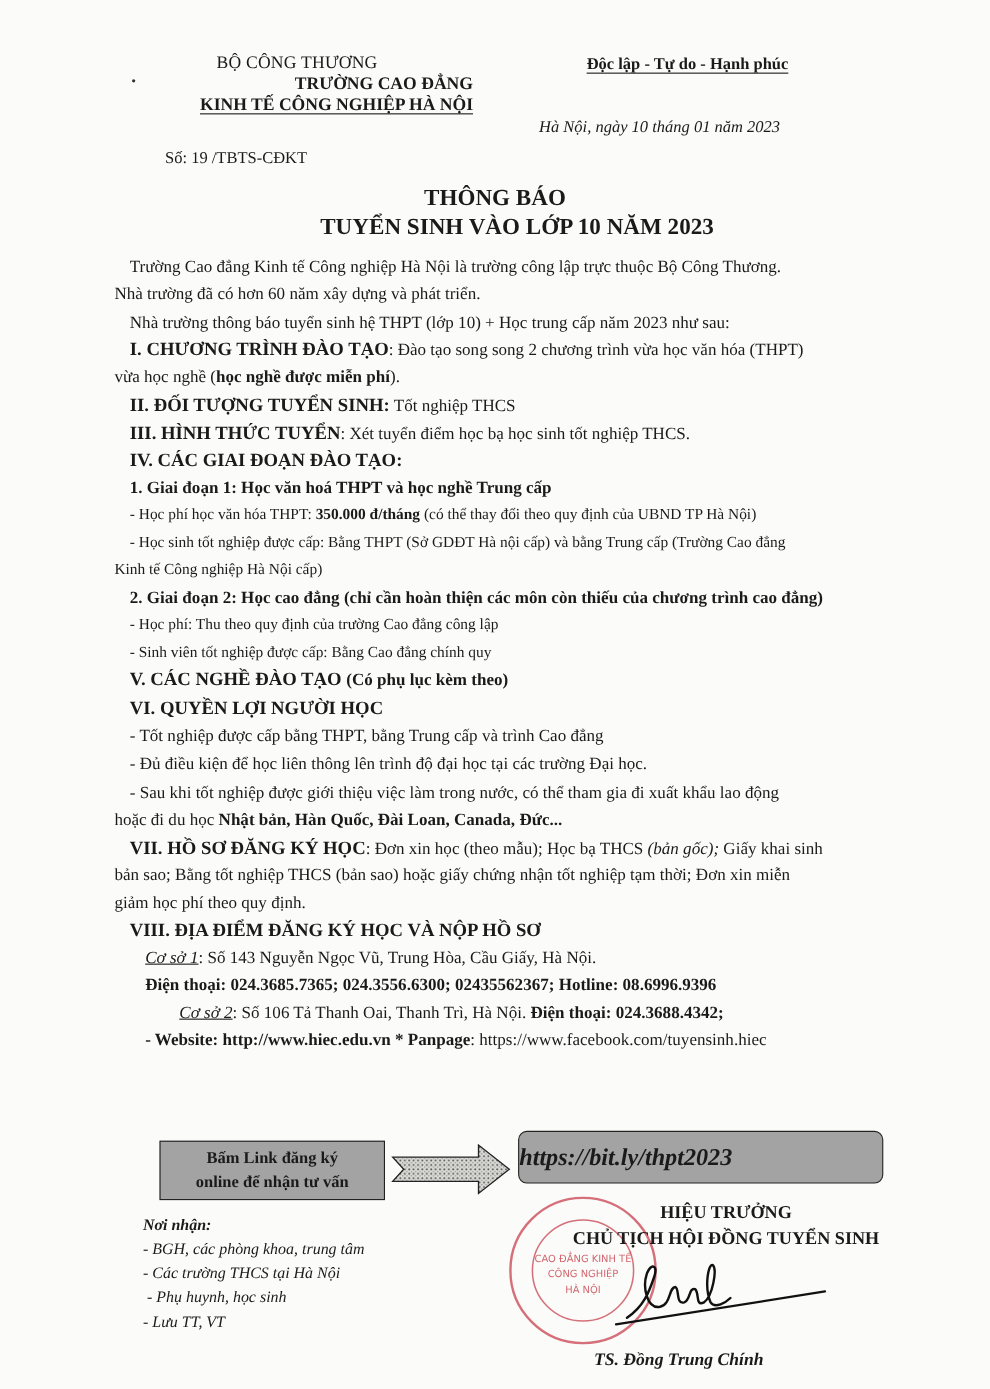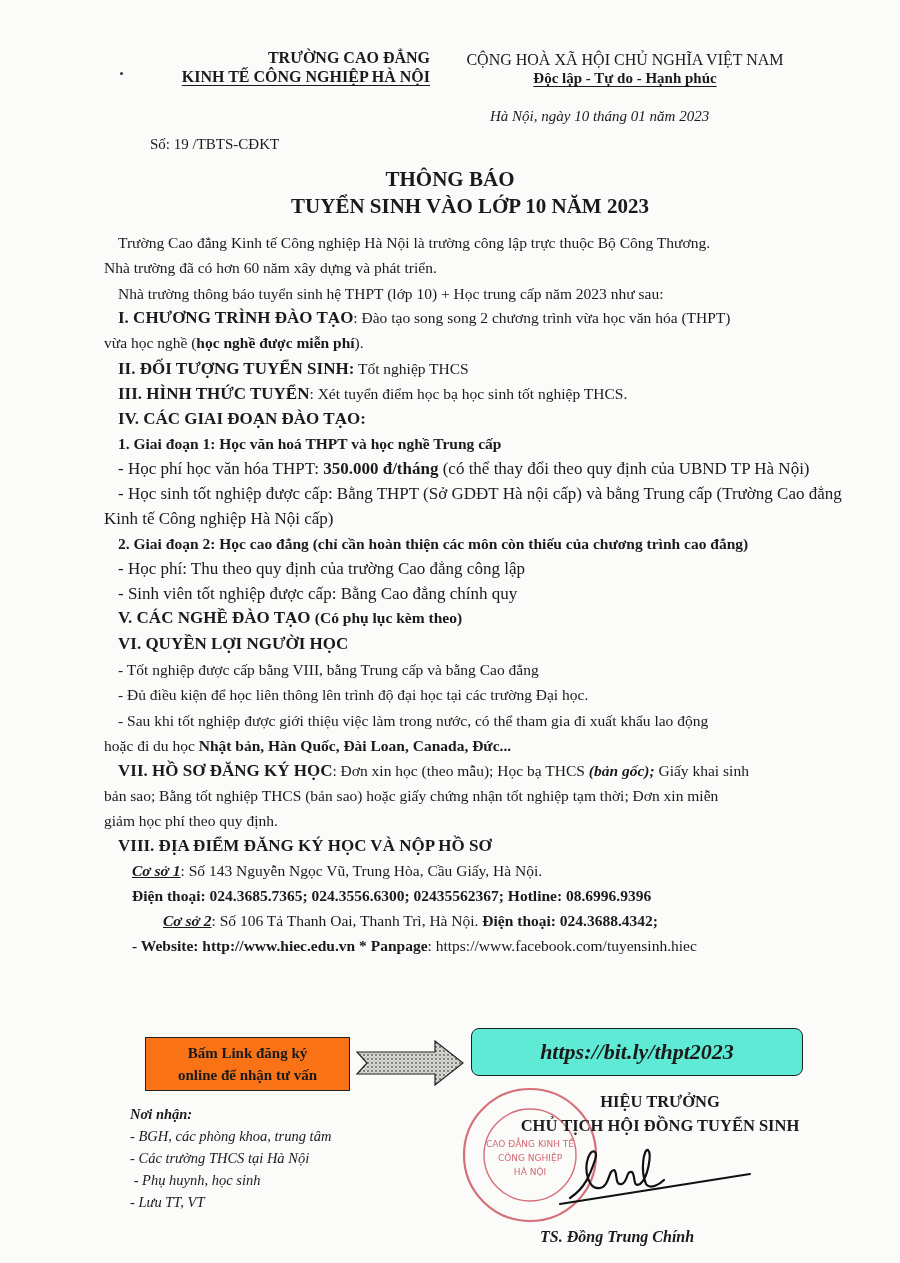--- a/index.html
+++ b/index.html
@@ -19,55 +19,55 @@
   .hdr-num { left: 150px; top: 136px; font-size: 15px; }
   .hdr-right { left: 440px; top: 50px; width: 370px; text-align: center; font-size: 16px; line-height: 19px; }
   .hdr-right .motto { font-weight: bold; font-size: 15px; text-decoration: underline; text-underline-offset: 3px; }
   .hdr-date { left: 490px; top: 108px; font-size: 15px; font-style: italic; }
   .title { left: 0; width: 900px; text-align: center; font-weight: bold; font-size: 21px; line-height: 26px; }
   .title.t1 { top: 166px; text-align: center; }
   .title.t2 { top: 193px; padding-left: 20px; }
   .body-text { left: 118px; width: 700px; font-size: 15.5px; line-height: 25px; }
   .line { position: absolute; white-space: nowrap; }
   .b { font-weight: bold; }
-  .i { font-style: italic; font-weight: bold; }
+  .i { font-style: italic; }
   .bi { font-weight: bold; }
   .u { text-decoration: underline; }
   .sec { font-size: 17px; }
-  .small { font-size: 17px; }
+  .small { font-size: 14px; }
   .box-left {
     left: 145px; top: 1037px; width: 205px; height: 54px;
     border: 1.5px solid #222; text-align: center; font-weight: bold; font-size: 15px; line-height: 22px;
-    box-sizing: border-box; padding-top: 4px; background: #f97316;
+    box-sizing: border-box; padding-top: 4px; background: #a3a3a3;
   }
   .arrow { left: 355px; top: 1038px; width: 110px; height: 50px; }
   .box-link {
     left: 471px; top: 1028px; width: 332px; height: 48px;
-    border: 1.5px solid #222; border-radius: 8px; text-align: center;
-    font-weight: bold; font-style: italic; font-size: 22px; line-height: 46px; box-sizing: border-box; background: #5eead4;
+    border: 1.5px solid #222; border-radius: 8px; 
+    font-weight: bold; font-style: italic; font-size: 22px; line-height: 46px; box-sizing: border-box; background: #a3a3a3;
   }
   .recipients { left: 130px; top: 1103px; font-size: 14.5px; line-height: 22px; font-style: italic; }
   .recipients .head { font-weight: bold; }
   .sign-title { left: 470px; width: 380px; text-align: center; font-weight: bold; font-size: 16.5px; }
   .stamp { left: 460px; top: 1085px; width: 140px; height: 140px; }
   .signature { left: 540px; top: 1140px; width: 220px; height: 70px; }
   .signer { left: 540px; top: 1228px; font-weight: bold; font-style: italic; font-size: 16px; }
 </style>
 </head>
 <body>
 
 <div class="abs hdr-left">
+  <div class="l1">BỘ CÔNG THƯƠNG</div>
   <div class="l2">TRƯỜNG CAO ĐẲNG</div>
   <div class="l3">KINH TẾ CÔNG NGHIỆP HÀ NỘI</div>
 </div>
 <div class="abs hdr-dot"></div>
 <div class="abs hdr-num">Số: 19 /TBTS-CĐKT</div>
 
 <div class="abs hdr-right">
-  <div>CỘNG HOÀ XÃ HỘI CHỦ NGHĨA VIỆT NAM</div>
   <div class="motto">Độc lập - Tự do - Hạnh phúc</div>
 </div>
 <div class="abs hdr-date">Hà Nội, ngày 10 tháng 01 năm 2023</div>
 
 <div class="abs title t1">THÔNG BÁO</div>
 <div class="abs title t2">TUYỂN SINH VÀO LỚP 10 NĂM 2023</div>
 
 <div class="abs body-text" style="top:230px;">
   <div class="line" style="top:0; left:0;">Trường Cao đẳng Kinh tế Công nghiệp Hà Nội là trường công lập trực thuộc Bộ Công Thương.</div>
   <div class="line" style="top:25px; left:-14px;">Nhà trường đã có hơn 60 năm xây dựng và phát triển.</div>
@@ -96,21 +96,21 @@
   <div class="line small" style="top:276px; left:-14px;">Kinh tế Công nghiệp Hà Nội cấp)</div>
 
   <div class="line b" style="top:301px; left:0;">2. Giai đoạn 2: Học cao đẳng (chỉ cần hoàn thiện các môn còn thiếu của chương trình cao đẳng)</div>
   <div class="line small" style="top:326px; left:0;">- Học phí: Thu theo quy định của trường Cao đẳng công lập</div>
   <div class="line small" style="top:351px; left:0;">- Sinh viên tốt nghiệp được cấp:  Bằng Cao đẳng chính quy</div>
 
   <div class="line" style="top:375px; left:0;">
     <span class="b sec">V. CÁC NGHỀ ĐÀO TẠO </span><span class="bi">(Có phụ lục kèm theo)</span>
   </div>
   <div class="line b sec" style="top:401px; left:0;">VI. QUYỀN LỢI NGƯỜI HỌC</div>
-  <div class="line" style="top:427px; left:0;">- Tốt nghiệp được cấp bằng VIII, bằng Trung cấp và bằng Cao đẳng</div>
+  <div class="line" style="top:427px; left:0;">- Tốt nghiệp được cấp bằng THPT, bằng Trung cấp và trình Cao đẳng</div>
   <div class="line" style="top:452px; left:0;text-align:right;">- Đủ điều kiện để học liên thông lên trình độ đại học tại các trường Đại học.</div>
   <div class="line" style="top:478px; left:0;">- Sau khi tốt nghiệp được giới thiệu việc làm trong nước, có thể tham gia đi xuất khẩu lao động</div>
   <div class="line" style="top:503px; left:-14px;">
     <span>hoặc đi du học </span><span class="b">Nhật bản, Hàn Quốc, Đài Loan, Canada, Đức...</span>
   </div>
 
   <div class="line" style="top:528px; left:0;">
     <span class="b sec">VII. HỒ SƠ ĐĂNG KÝ HỌC</span><span>: Đơn xin học (theo mẫu); Học bạ THCS </span><span class="i">(bản gốc);</span><span> Giấy khai sinh</span>
   </div>
   <div class="line" style="top:553px; left:-14px;">bản sao; Bằng tốt nghiệp THCS (bản sao) hoặc giấy chứng nhận tốt nghiệp tạm thời; Đơn xin miễn</div>

